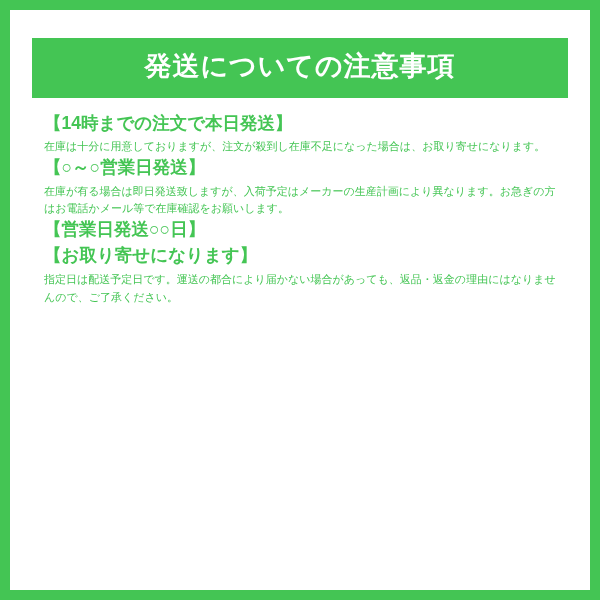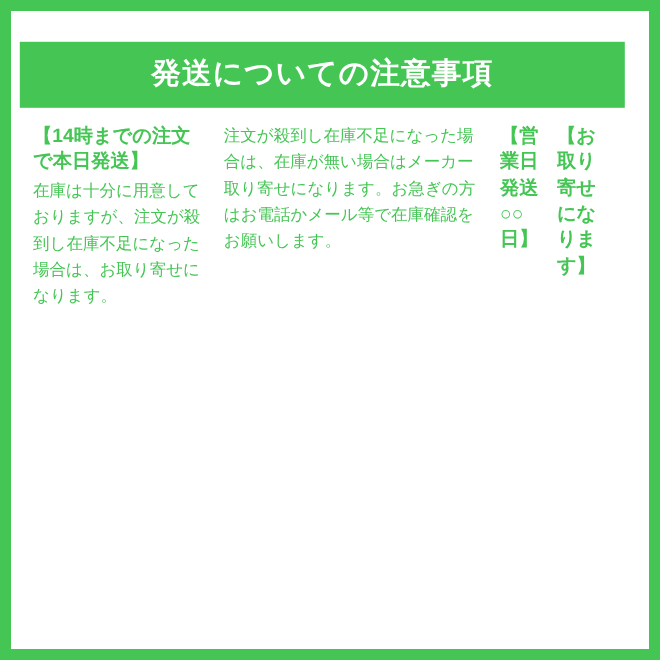--- a/index.html
+++ b/index.html
@@ -15,49 +15,48 @@
   .page {
     position: relative;
     width: 600px;
     height: 600px;
     box-sizing: border-box;
     background: #ffffff;
     border: 10px solid #44c554;
     display: flex;
     flex-direction: column;
     align-items: stretch;
-    padding: 20px 22px 22px 8px;
+    padding: 20px 22px 22px 22px;
   }
   .title-bar {
     background: #44c554;
     color: #ffffff;
     font-size: 27px;
     font-weight: bold;
     letter-spacing: 1px;
     text-align: center;
     padding: 14px 0 16px 0;
     margin: 8px 0 14px 0;
     line-height: 1.1;
   }
   .sections {
     display: flex;
-    flex-direction: row;
-    gap: 14px;
+    flex-direction: column;
     padding: 0 12px;
   }
   .section-heading {
     color: #44c554;
     font-weight: bold;
     font-size: 17.5px;
     line-height: 1.35;
     margin-bottom: 3px;
   }
   .section-body {
     color: #44c554;
-    font-size: 15px;
+    font-size: 11px;
     line-height: 1.6;
   }
   .section-body p {
     margin: 0;
   }
 </style>
 </head>
 <body>
 
 <div class="page">
@@ -67,27 +66,31 @@
   <div class="sections">
 
     <div class="section">
       <div class="section-heading">【14時までの注文で本日発送】</div>
       <div class="section-body">
         <p>在庫は十分に用意しておりますが、注文が殺到し在庫不足になった場合は、お取り寄せになります。</p>
       </div>
     </div>
 
     <div class="section">
+      <div class="section-heading">【○～○営業日発送】</div>
       <div class="section-body">
-        <p>注文が殺到し在庫不足になった場合は、在庫が無い場合はメーカー取り寄せになります。お急ぎの方はお電話かメール等で在庫確認をお願いします。</p>
+        <p>在庫が有る場合は即日発送致しますが、入荷予定はメーカーの生産計画により異なります。お急ぎの方はお電話かメール等で在庫確認をお願いします。</p>
       </div>
     </div>
 
     <div class="section">
       <div class="section-heading">【営業日発送○○日】</div>
     </div>
 
     <div class="section">
       <div class="section-heading">【お取り寄せになります】</div>
+      <div class="section-body">
+        <p>指定日は配送予定日です。運送の都合により届かない場合があっても、返品・返金の理由にはなりませんので、ご了承ください。</p>
+      </div>
     </div>
 
   </div>
 </div>
 
 </body></html>

